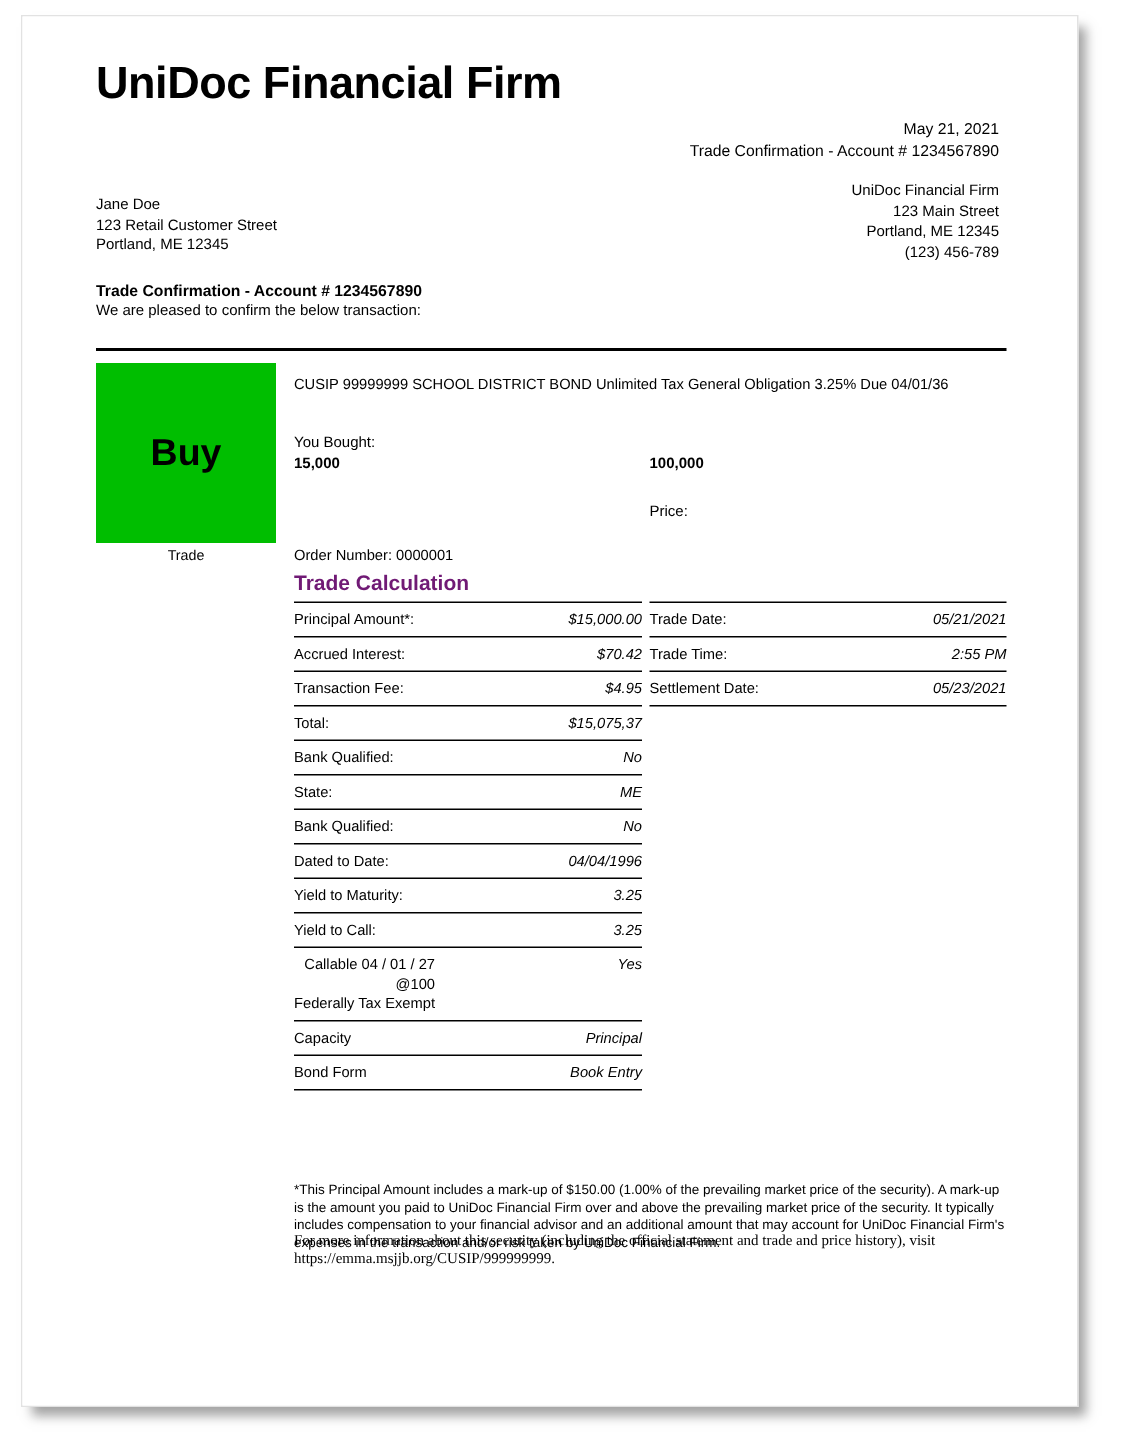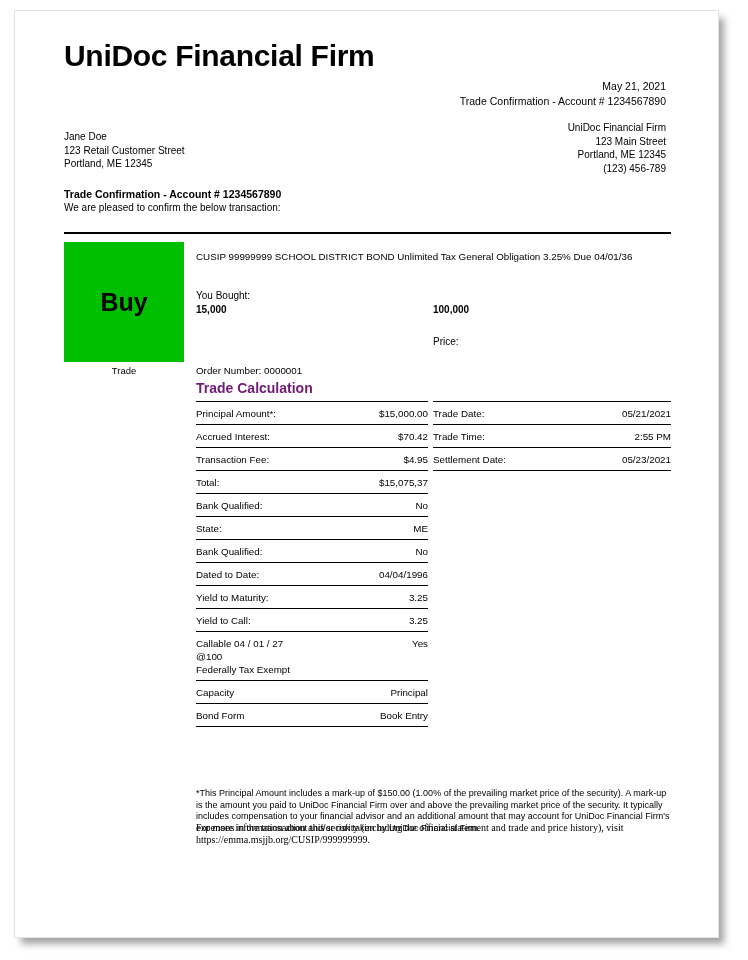--- a/index.html
+++ b/index.html
@@ -159,22 +159,22 @@
 
   .trow {
     border-top: 1.6px solid #000000;
     padding: 5px 0 4px 0;
     display: flex;
     justify-content: space-between;
     align-items: flex-start;
     line-height: 13px;
   }
   .trow:last-child { border-bottom: 1.6px solid #000000; }
-  .trow .lbl { text-align: left; white-space: pre-line; }
-  .trow .val { text-align: right; padding-left: 8px; white-space: nowrap; }
+  .trow .lbl { text-align: right; white-space: pre-line; }
+  .trow .val { text-align: right; padding-left: 8px; white-space: nowrap; font-style: italic; }
 
   .disclosure {
     position: absolute;
     left: 181px;
     top: 777px;
     width: 477px;
     font-size: 9px;
     line-height: 11.6px;
     color: #000000;
   }

